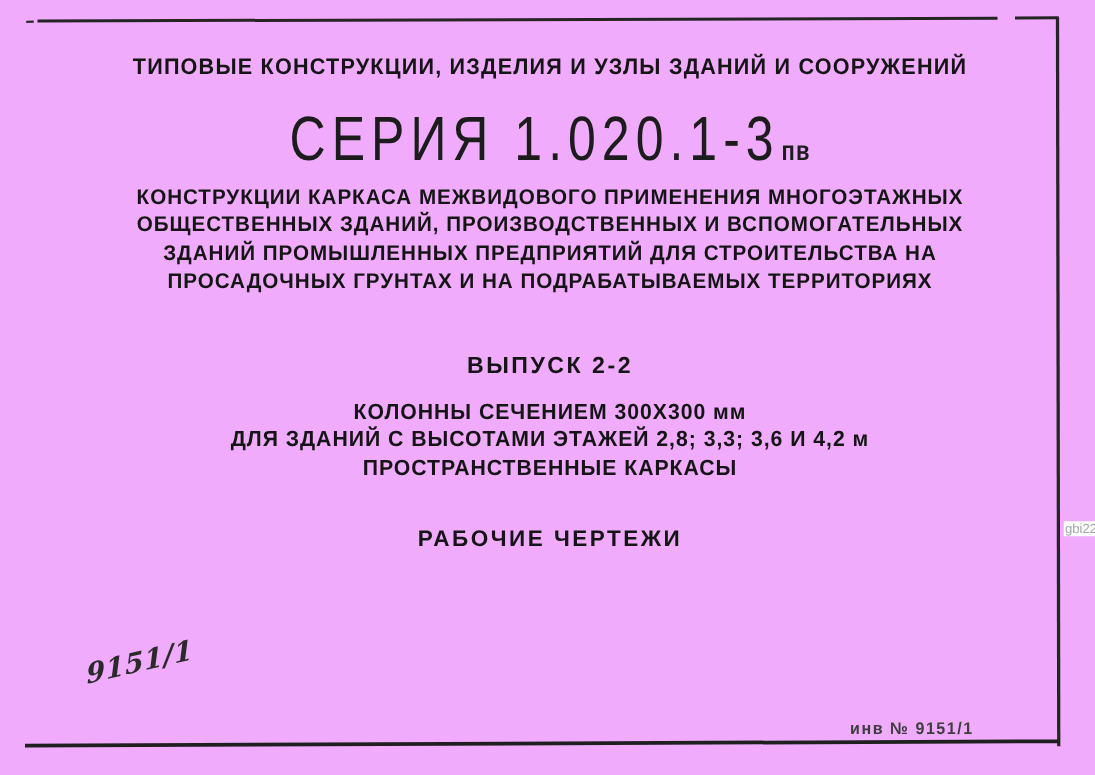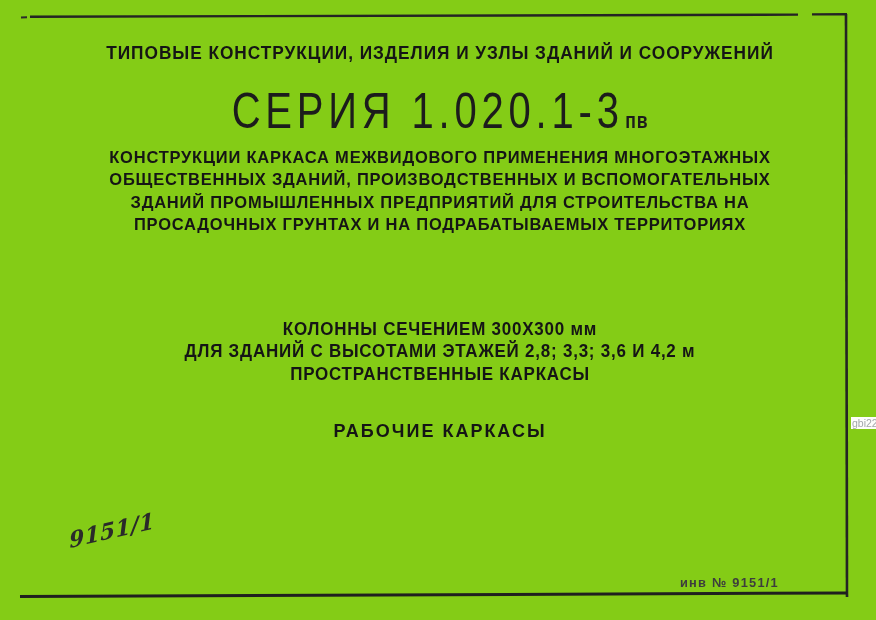--- a/index.html
+++ b/index.html
@@ -4,21 +4,21 @@
 <style>
   html, body {
     margin: 0;
     padding: 0;
     background: #e9e9e9;
   }
   .page {
     position: relative;
     width: 876px;
     height: 620px;
-    background: #84cc16;
+    background: #f0abfc;
     overflow: hidden;
     font-family: "Liberation Sans", sans-serif;
     color: #161616;
   }
   .frame-svg {
     position: absolute;
     left: 0;
     top: 0;
     width: 876px;
     height: 620px;
@@ -138,28 +138,29 @@
     <span>СЕРИЯ 1.020.1-3</span><span class="suffix">пв</span>
   </div>
 
   <div class="txt desc">
     <div>КОНСТРУКЦИИ КАРКАСА МЕЖВИДОВОГО ПРИМЕНЕНИЯ МНОГОЭТАЖНЫХ</div>
     <div>ОБЩЕСТВЕННЫХ ЗДАНИЙ, ПРОИЗВОДСТВЕННЫХ И ВСПОМОГАТЕЛЬНЫХ</div>
     <div>ЗДАНИЙ ПРОМЫШЛЕННЫХ ПРЕДПРИЯТИЙ ДЛЯ СТРОИТЕЛЬСТВА НА</div>
     <div>ПРОСАДОЧНЫХ ГРУНТАХ И НА ПОДРАБАТЫВАЕМЫХ ТЕРРИТОРИЯХ</div>
   </div>
 
+  <div class="txt issue">ВЫПУСК 2-2</div>
 
   <div class="txt subject">
     <div>КОЛОННЫ СЕЧЕНИЕМ 300Х300 мм</div>
     <div>ДЛЯ ЗДАНИЙ С ВЫСОТАМИ ЭТАЖЕЙ 2,8; 3,3; 3,6 И 4,2 м</div>
     <div>ПРОСТРАНСТВЕННЫЕ КАРКАСЫ</div>
   </div>
 
-  <div class="txt doctype">РАБОЧИЕ КАРКАСЫ</div>
+  <div class="txt doctype">РАБОЧИЕ ЧЕРТЕЖИ</div>
 
   <div class="handwritten">9151/1</div>
 
   <div class="inventory">инв № 9151/1</div>
 
   <div class="watermark">gbi22.ru</div>
 
 </div>
 
 </body></html>

